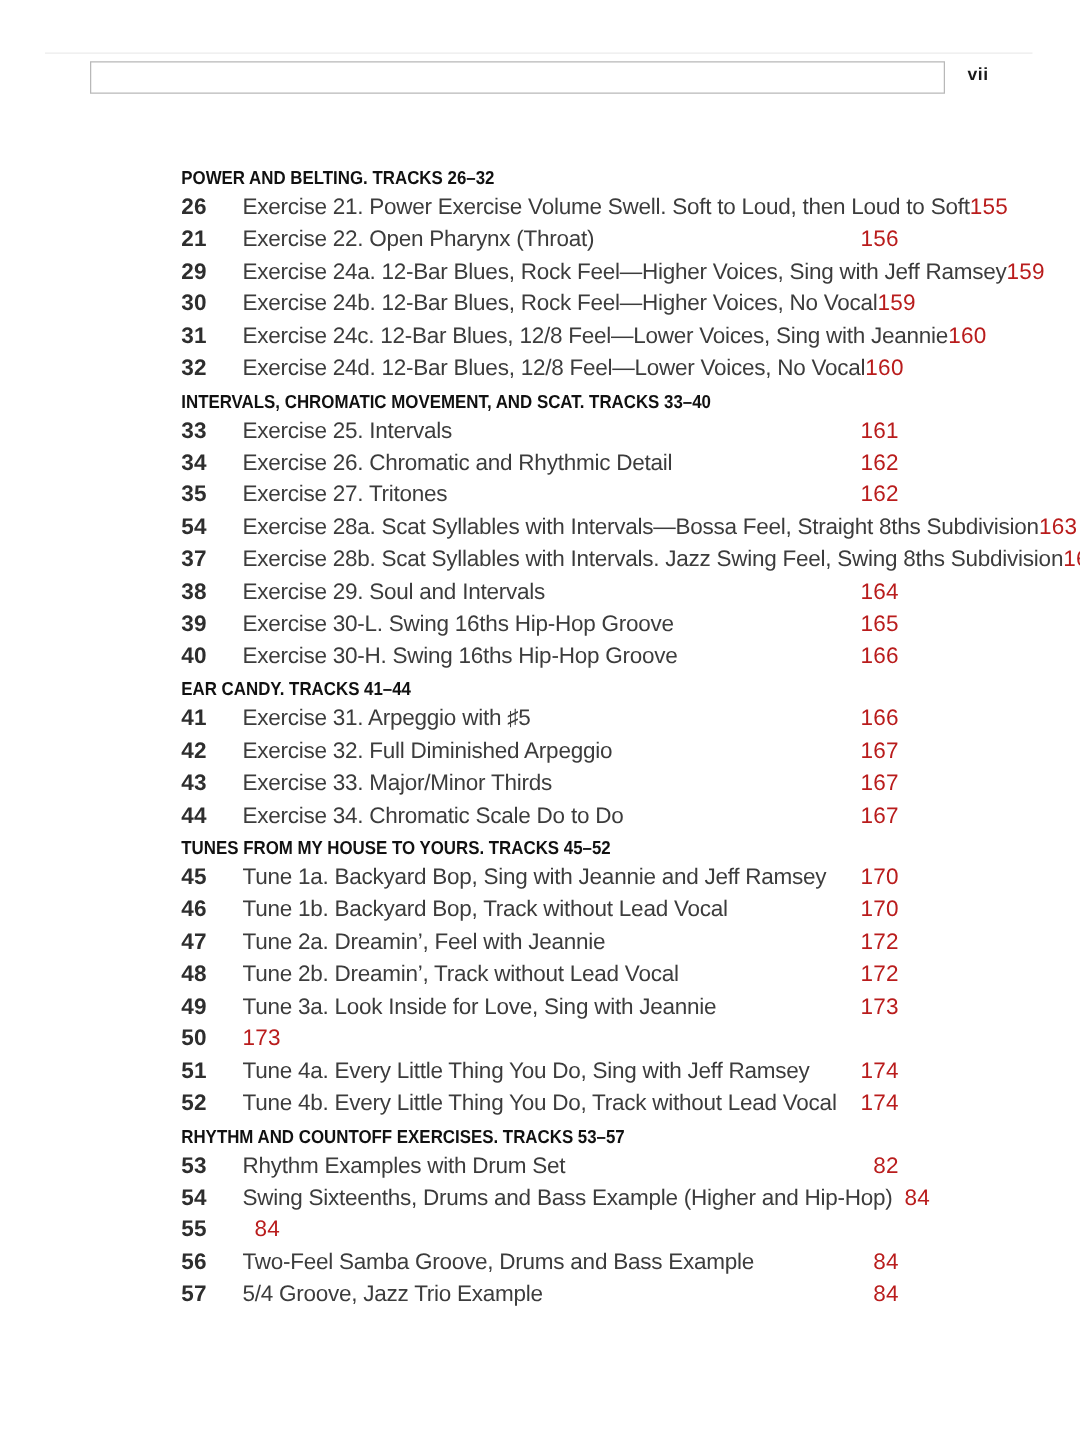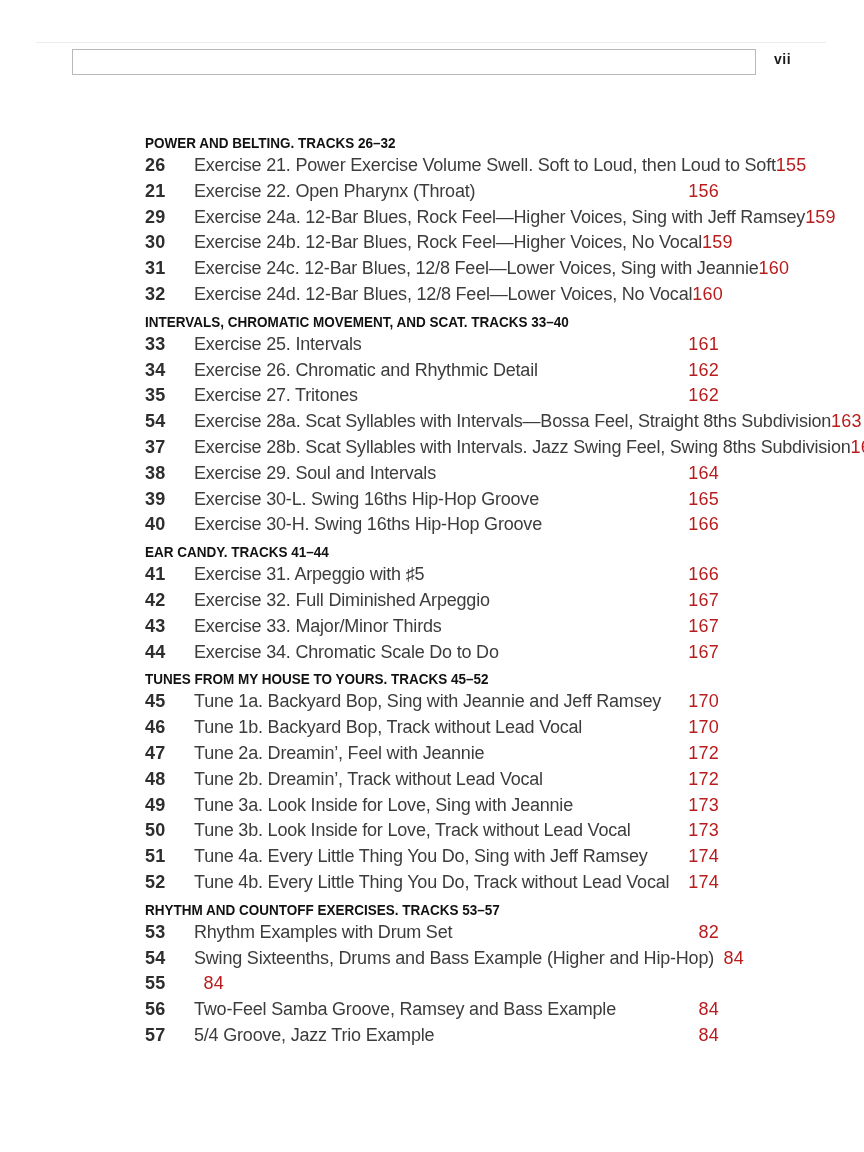--- a/index.html
+++ b/index.html
@@ -218,21 +218,20 @@
         <span class="title">Tune 2b. Dreamin’, Track without Lead Vocal</span>
         <span class="pageno">172</span>
       </div>
       <div class="row">
         <span class="track">49</span>
         <span class="title">Tune 3a. Look Inside for Love, Sing with Jeannie</span>
         <span class="pageno">173</span>
       </div>
       <div class="row">
         <span class="track">50</span>
-        <span class="title">Tune 3b. Look Inside for Love, Track without Lead Vocal</span>
         <span class="pageno">173</span>
       </div>
       <div class="row">
         <span class="track">51</span>
         <span class="title">Tune 4a. Every Little Thing You Do, Sing with Jeff Ramsey</span>
         <span class="pageno">174</span>
       </div>
       <div class="row">
         <span class="track">52</span>
         <span class="title">Tune 4b. Every Little Thing You Do, Track without Lead Vocal</span>
@@ -250,21 +249,21 @@
         <span class="track">54</span>
         <span class="title">Swing Sixteenths, Drums and Bass Example (Higher and Hip-Hop)</span>
         <span class="pageno">84</span>
       </div>
       <div class="row">
         <span class="track">55</span>
         <span class="pageno">84</span>
       </div>
       <div class="row">
         <span class="track">56</span>
-        <span class="title">Two-Feel Samba Groove, Ramsey and Bass Example</span>
+        <span class="title">Two-Feel Samba Groove, Drums and Bass Example</span>
         <span class="pageno">84</span>
       </div>
       <div class="row">
         <span class="track">57</span>
         <span class="title">5/4 Groove, Jazz Trio Example</span>
         <span class="pageno">84</span>
       </div>
     </div>
   </div>
 

